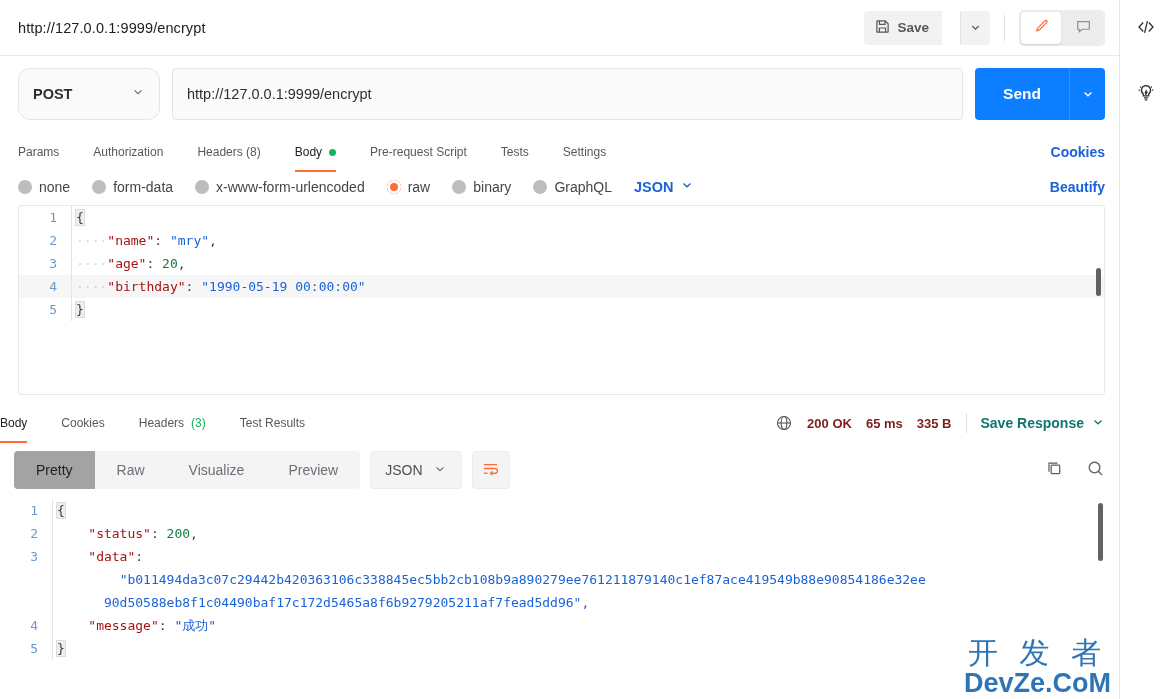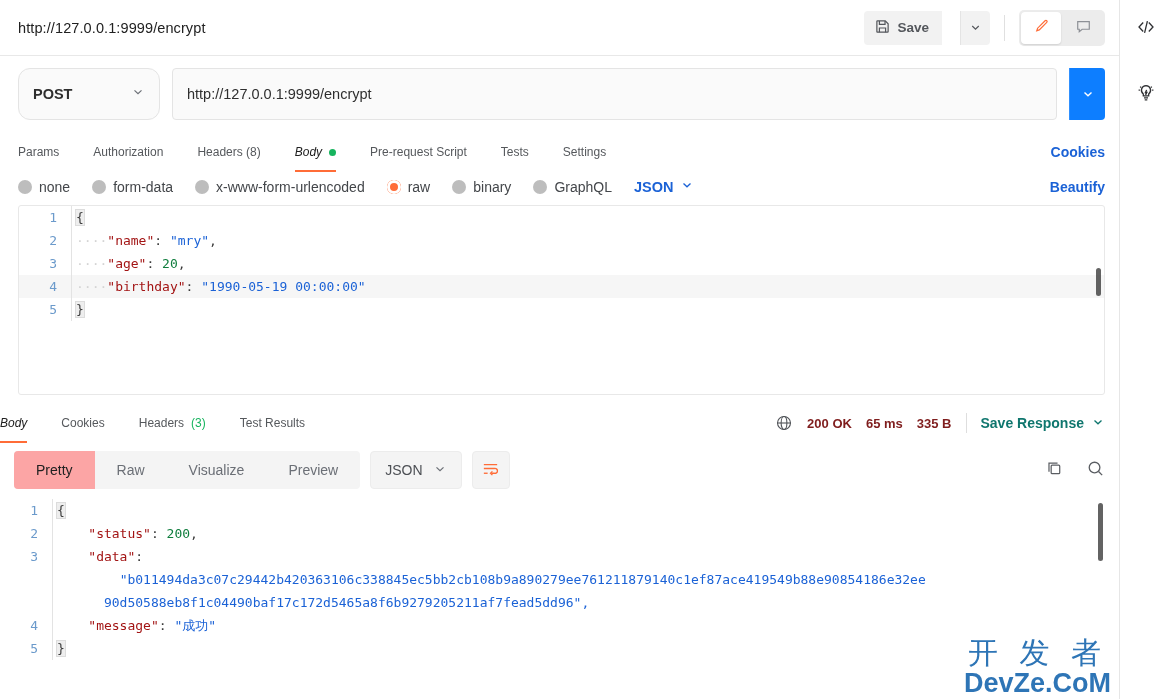--- a/index.html
+++ b/index.html
@@ -69,21 +69,21 @@
     border-radius: 0 4px 4px 0; color: #fff; display: flex; align-items: center; justify-content: center; cursor: pointer;
   }
 
   
   .req-tabs { display: flex; align-items: center; padding: 0 14px 0 18px; height: 40px; gap: 0; }
   .rtab {
     font-size: 12px; color: #55585c; padding: 0 17px; height: 40px; line-height: 40px;
     cursor: pointer; position: relative; display: flex; align-items: center; gap: 7px;
   }
   .rtab:first-child { padding-left: 0; }
-  .rtab.active { color: #212121; font-style: italic; }
+  .rtab.active { color: #212121; }
   .rtab.active::after {
     content: ""; position: absolute; left: 17px; right: 17px; bottom: 0; height: 2.5px; background: #ff6c37;
   }
   .rtab.active:first-child::after { left: 0; }
   .dot-green { width: 7px; height: 7px; border-radius: 50%; background: #16b45e; display: inline-block; }
   .count-green { color: #16b45e; }
   .link-blue { color: #1b62d6; font-size: 14px; font-weight: bold; cursor: pointer; margin-left: auto; }
 
   
   .btype-row { display: flex; align-items: center; padding: 6px 14px 10px 18px; gap: 0; }
@@ -125,21 +125,21 @@
   .stat { font-size: 13px; color: #7f1d1d; font-weight: bold; }
   .stat-div { width: 1px; height: 20px; background: #dedede; }
   .save-resp { color: #0f766e; font-size: 14px; font-weight: bold; display: flex; align-items: center; gap: 7px; cursor: pointer; }
 
   .resp-toolbar { display: flex; align-items: center; padding: 8px 14px 10px 14px; gap: 10px; }
   .seg { display: flex; background: #f4f4f4; border-radius: 4px; overflow: hidden; }
   .seg-btn {
     height: 38px; padding: 0 22px; border: none; background: transparent; cursor: pointer;
     font-size: 14px; color: #6b6f76; font-family: "Liberation Sans", sans-serif;
   }
-  .seg-btn.active { background: #fca5a5; color: #212121; }
+  .seg-btn.active { background: #a3a3a3; color: #212121; }
   .box-btn {
     height: 38px; background: #f4f4f4; border: 1px solid #ececec; border-radius: 4px;
     display: flex; align-items: center; gap: 10px; padding: 0 14px; cursor: pointer;
     font-size: 14px; color: #4c4f54;
   }
   .icon-sq {
     width: 38px; height: 38px; background: #f4f4f4; border: 1px solid #ececec; border-radius: 4px;
     display: flex; align-items: center; justify-content: center; cursor: pointer; color: #ff6c37;
   }
   .tool-right { margin-left: auto; display: flex; align-items: center; gap: 22px; }
@@ -203,20 +203,21 @@
       <div class="method-box">
         <span class="method-label">POST</span>
         <span class="method-caret">
           <svg width="14" height="14" viewBox="0 0 16 16" fill="none" stroke="currentColor" stroke-width="1.4">
               <path d="M4 6.2 8 10l4-3.8"></path>
             </svg>
         </span>
       </div>
       <input class="url-input" type="text" value="http://127.0.0.1:9999/encrypt" placeholder="Enter request URL" style="">
       <div class="send-group">
+        <button class="send-btn">Send</button>
         <button class="send-caret">
           <svg width="14" height="14" viewBox="0 0 16 16" fill="none" stroke="currentColor" stroke-width="1.6">
               <path d="M4 6.2 8 10l4-3.8"></path>
             </svg>
         </button>
       </div>
     </div>
 
     <div class="req-tabs">
       <div class="rtab">

